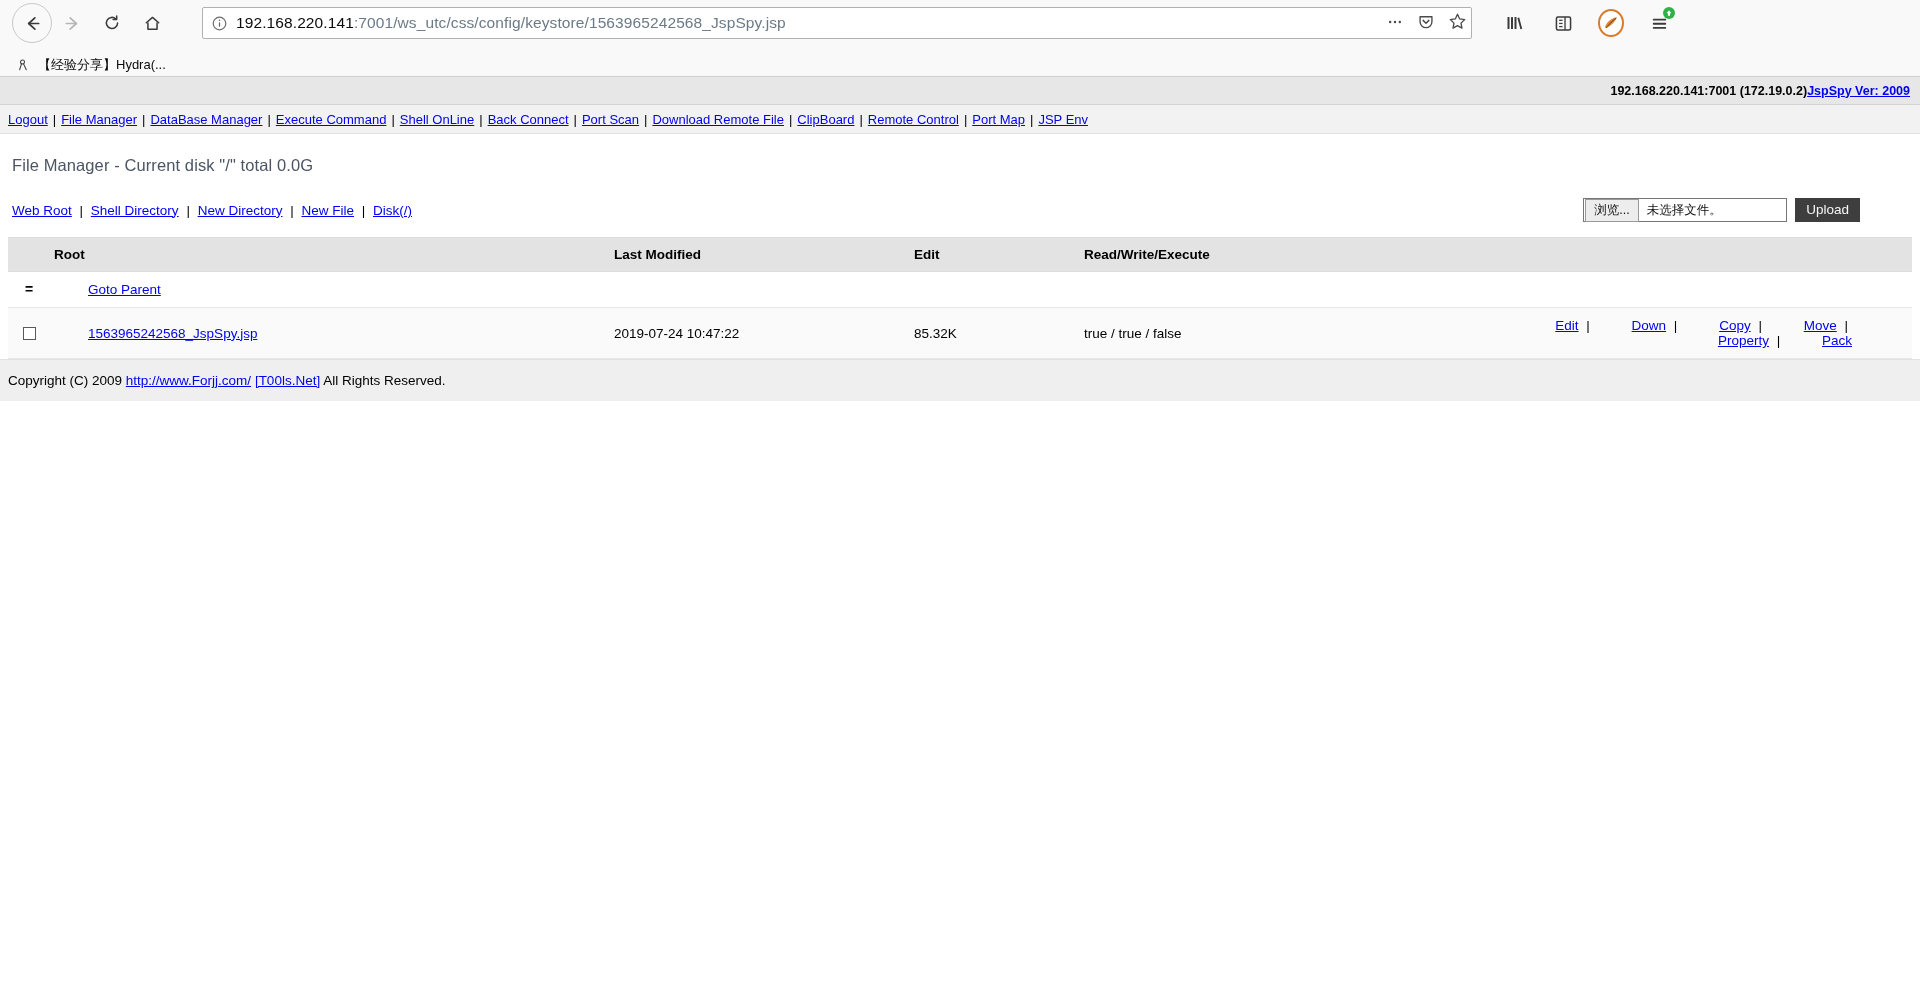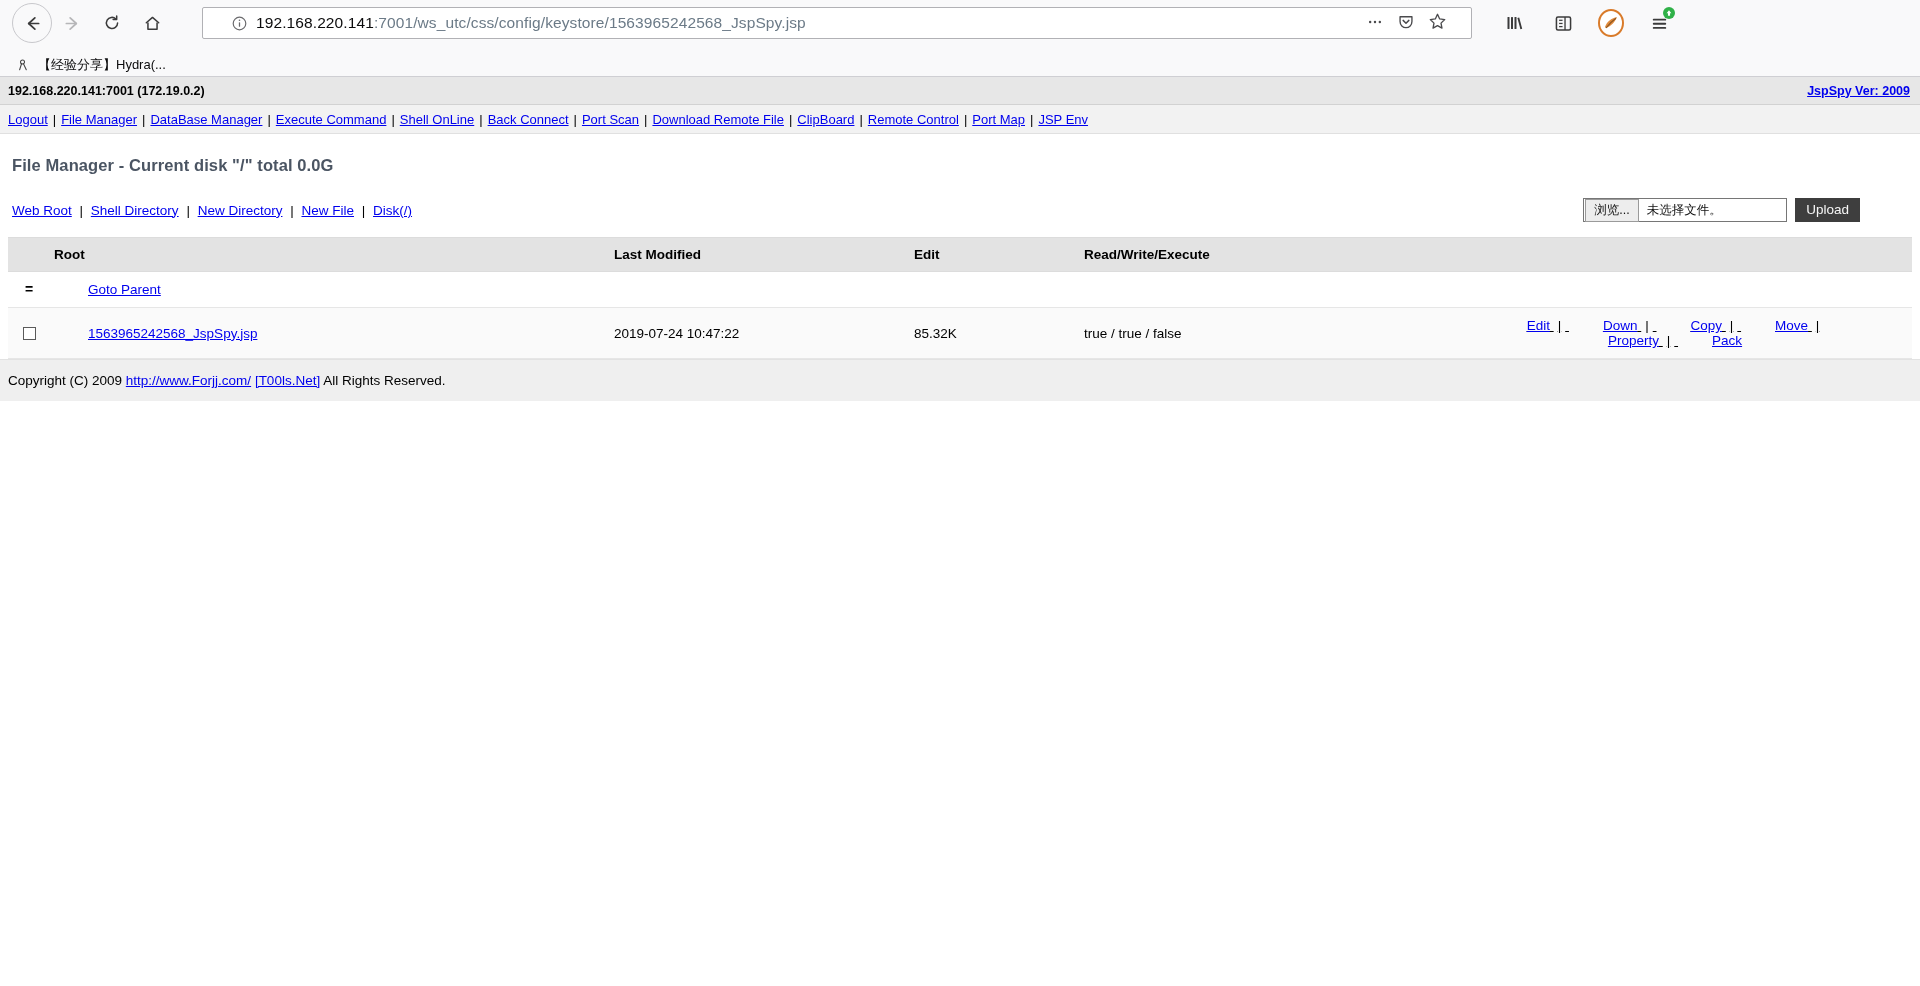--- a/index.html
+++ b/index.html
@@ -50,21 +50,21 @@
   .url-bar {
     flex: 1 1 auto;
     margin: 0 12px 0 30px;
     max-width: 1270px;
     height: 32px;
     background: #fff;
     border: 1px solid #b1b1b5;
     border-radius: 2px;
     display: flex;
     align-items: center;
-    padding: 0 24px;
+    padding: 0 4px;
     box-sizing: border-box;
     position: relative;
   }
   .url-identity {
     flex: 0 0 auto;
     margin: 0 8px 0 4px;
     display: flex;
     align-items: center;
   }
   .url-text {
@@ -151,21 +151,21 @@
 
   
   .page { background: #fff; }
 
   .hostbar {
     background: #e7e7e7;
     border-bottom: 1px solid #d2d2d2;
     height: 28px;
     display: flex;
     align-items: center;
-    justify-content: space-between;
+    justify-content: flex-end;
     padding: 0 10px 0 8px;
     box-sizing: border-box;
     font-size: 12.5px;
     font-weight: bold;
     color: #000;
   }
   .hostbar a {
     color: #0000ee;
     font-weight: bold;
     text-decoration: underline;
@@ -186,21 +186,21 @@
   .menubar a {
     color: #0000ee;
     text-decoration: underline;
   }
   .menubar .sep { padding: 0 5px; color: #000; }
 
   .content { padding: 0 8px; }
 
   .page-title {
     font-size: 16.5px;
-    font-weight: bold;
+    font-weight: normal;
     color: #4b5563;
     padding: 22px 4px 14px 4px;
     letter-spacing: 0.1px;
   }
 
   .dir-row {
     display: flex;
     align-items: center;
     gap: 8px;
     padding: 2px 0 12px 4px;
@@ -303,21 +303,21 @@
   table.fm tr.row-foot td {
     background: #f7f7f7;
     border-bottom: 1px solid #dcdcdc;
   }
   table.fm a { color: #0000ee; text-decoration: underline; margin-left: 34px; }
   .col-check { width: 42px; text-align: center; }
   .col-name  { width: 560px; }
   .col-mod   { width: 300px; }
   .col-size  { width: 170px; }
   .col-perm  { width: 380px; }
-  .col-act   { text-align: center; padding-right: 60px !important; text-decoration: underline; }
+  .col-act   { text-align: right; padding-right: 60px !important; }
   .eq-mark {
     display: inline-block;
     font-weight: bold;
     font-size: 14px;
     line-height: 10px;
     letter-spacing: 0;
   }
   .cb {
     width: 13px;
     height: 13px;

